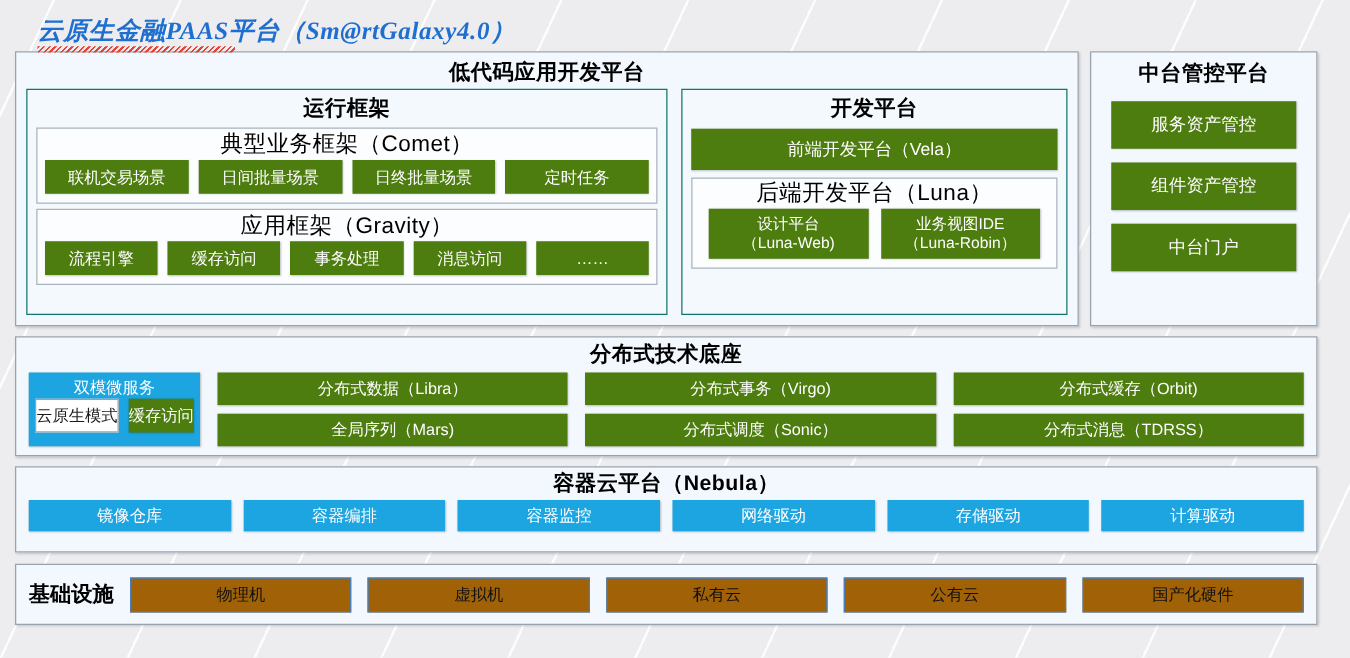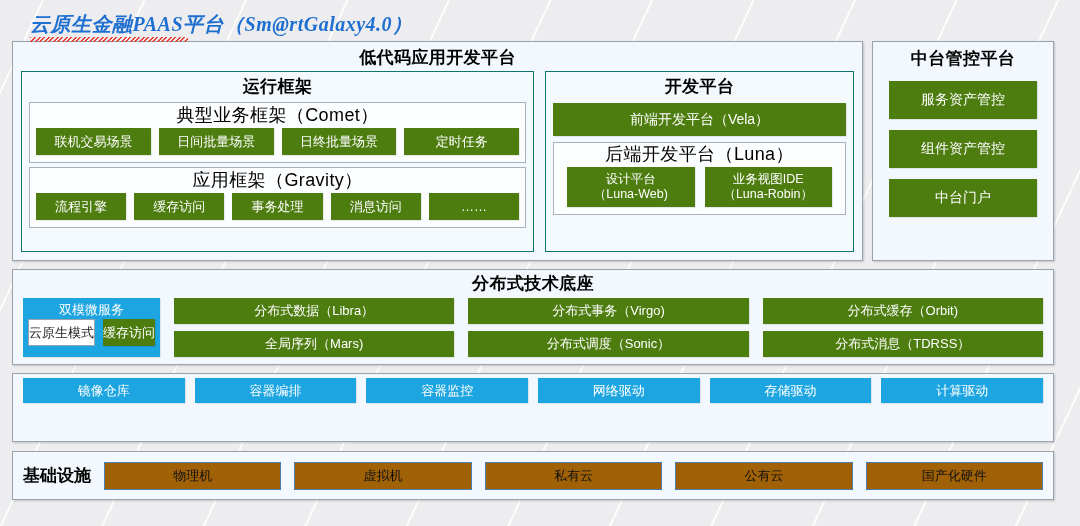--- a/index.html
+++ b/index.html
@@ -251,20 +251,21 @@
 
       <div class="dt-col">
         <div class="chip">分布式缓存（Orbit)</div>
         <div class="chip">分布式消息（TDRSS）</div>
       </div>
 
     </div>
   </div>
 
   <div class="panel nebula">
+    <div class="hdr hdr-l1">容器云平台（Nebula）</div>
     <div class="nebula-row">
       <div class="chip cyan">镜像仓库</div>
       <div class="chip cyan">容器编排</div>
       <div class="chip cyan">容器监控</div>
       <div class="chip cyan">网络驱动</div>
       <div class="chip cyan">存储驱动</div>
       <div class="chip cyan">计算驱动</div>
     </div>
   </div>
 

